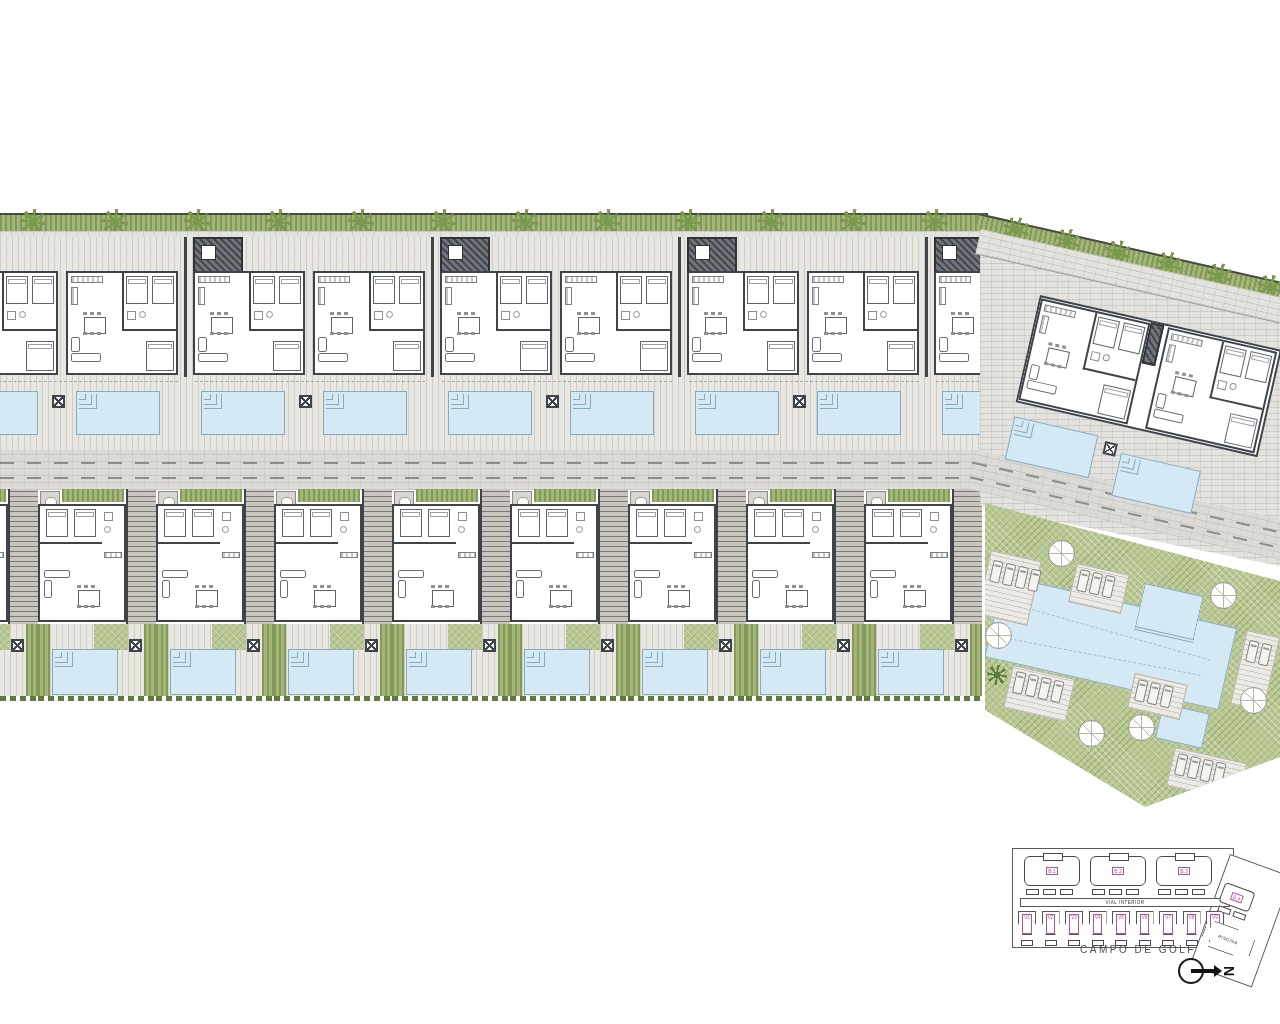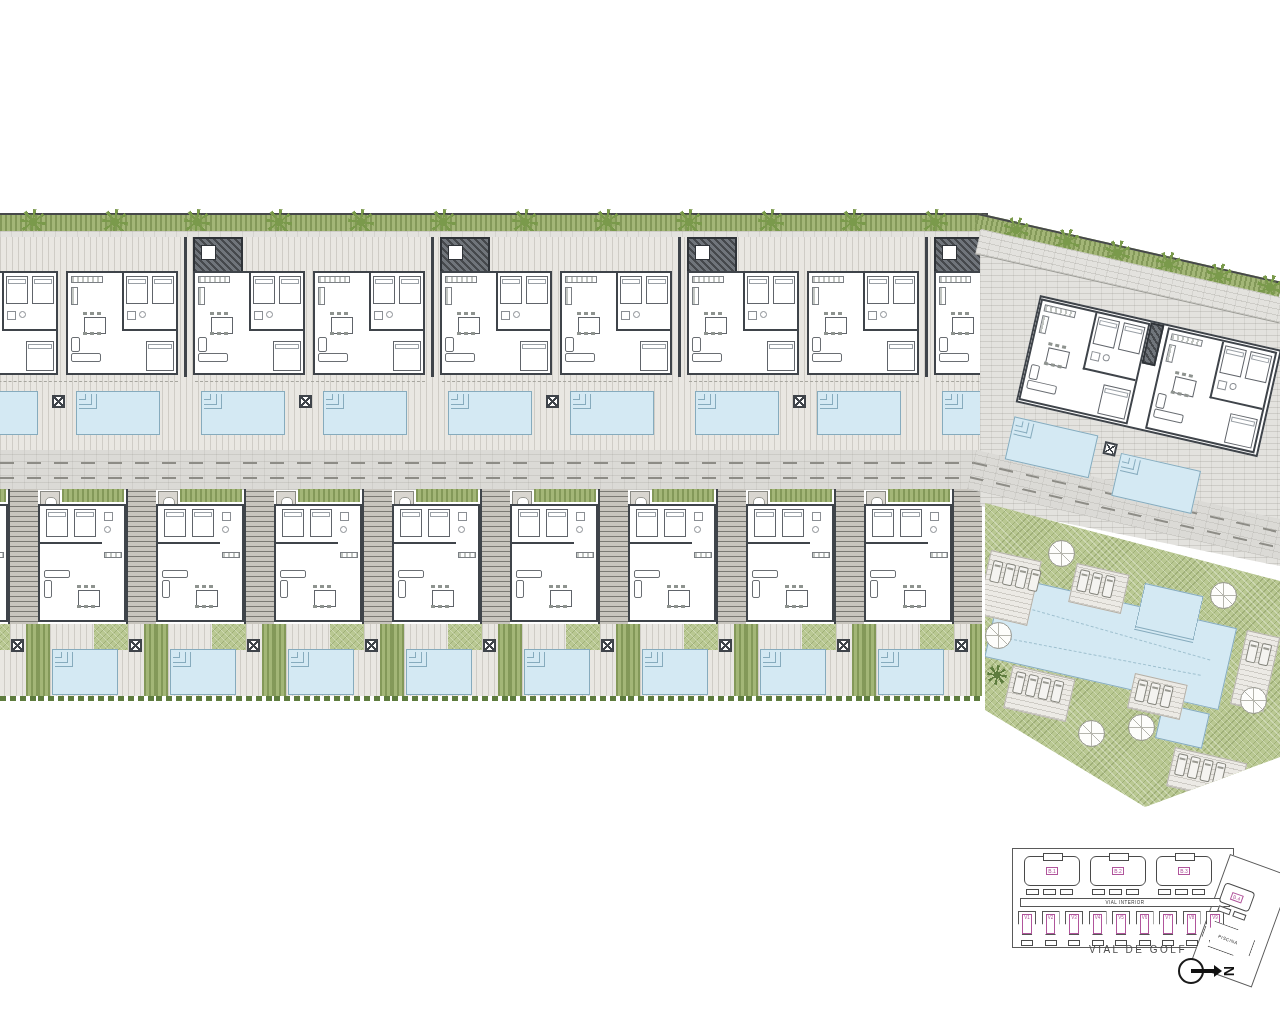--- a/index.html
+++ b/index.html
@@ -763,21 +763,21 @@
         <span class="kp-lab">B.4</span>
       </div>
       <div class="kp-park" style="left:6px;top:48px;"></div>
       <div class="kp-park" style="left:22px;top:48px;"></div>
       <div class="kp-pisc">
         <span>PISCINA</span>
       </div>
     </div>
   </div>
 
-  <div id="golf-label">VIAL DE GOLF</div>
+  <div id="golf-label">CAMPO DE GOLF</div>
 
   <div id="north">
     <div class="n-circ"></div>
     <div class="n-bar"></div>
     <div class="n-head"></div>
     <div class="n-letter">N</div>
   </div>
 
 </div>
 

